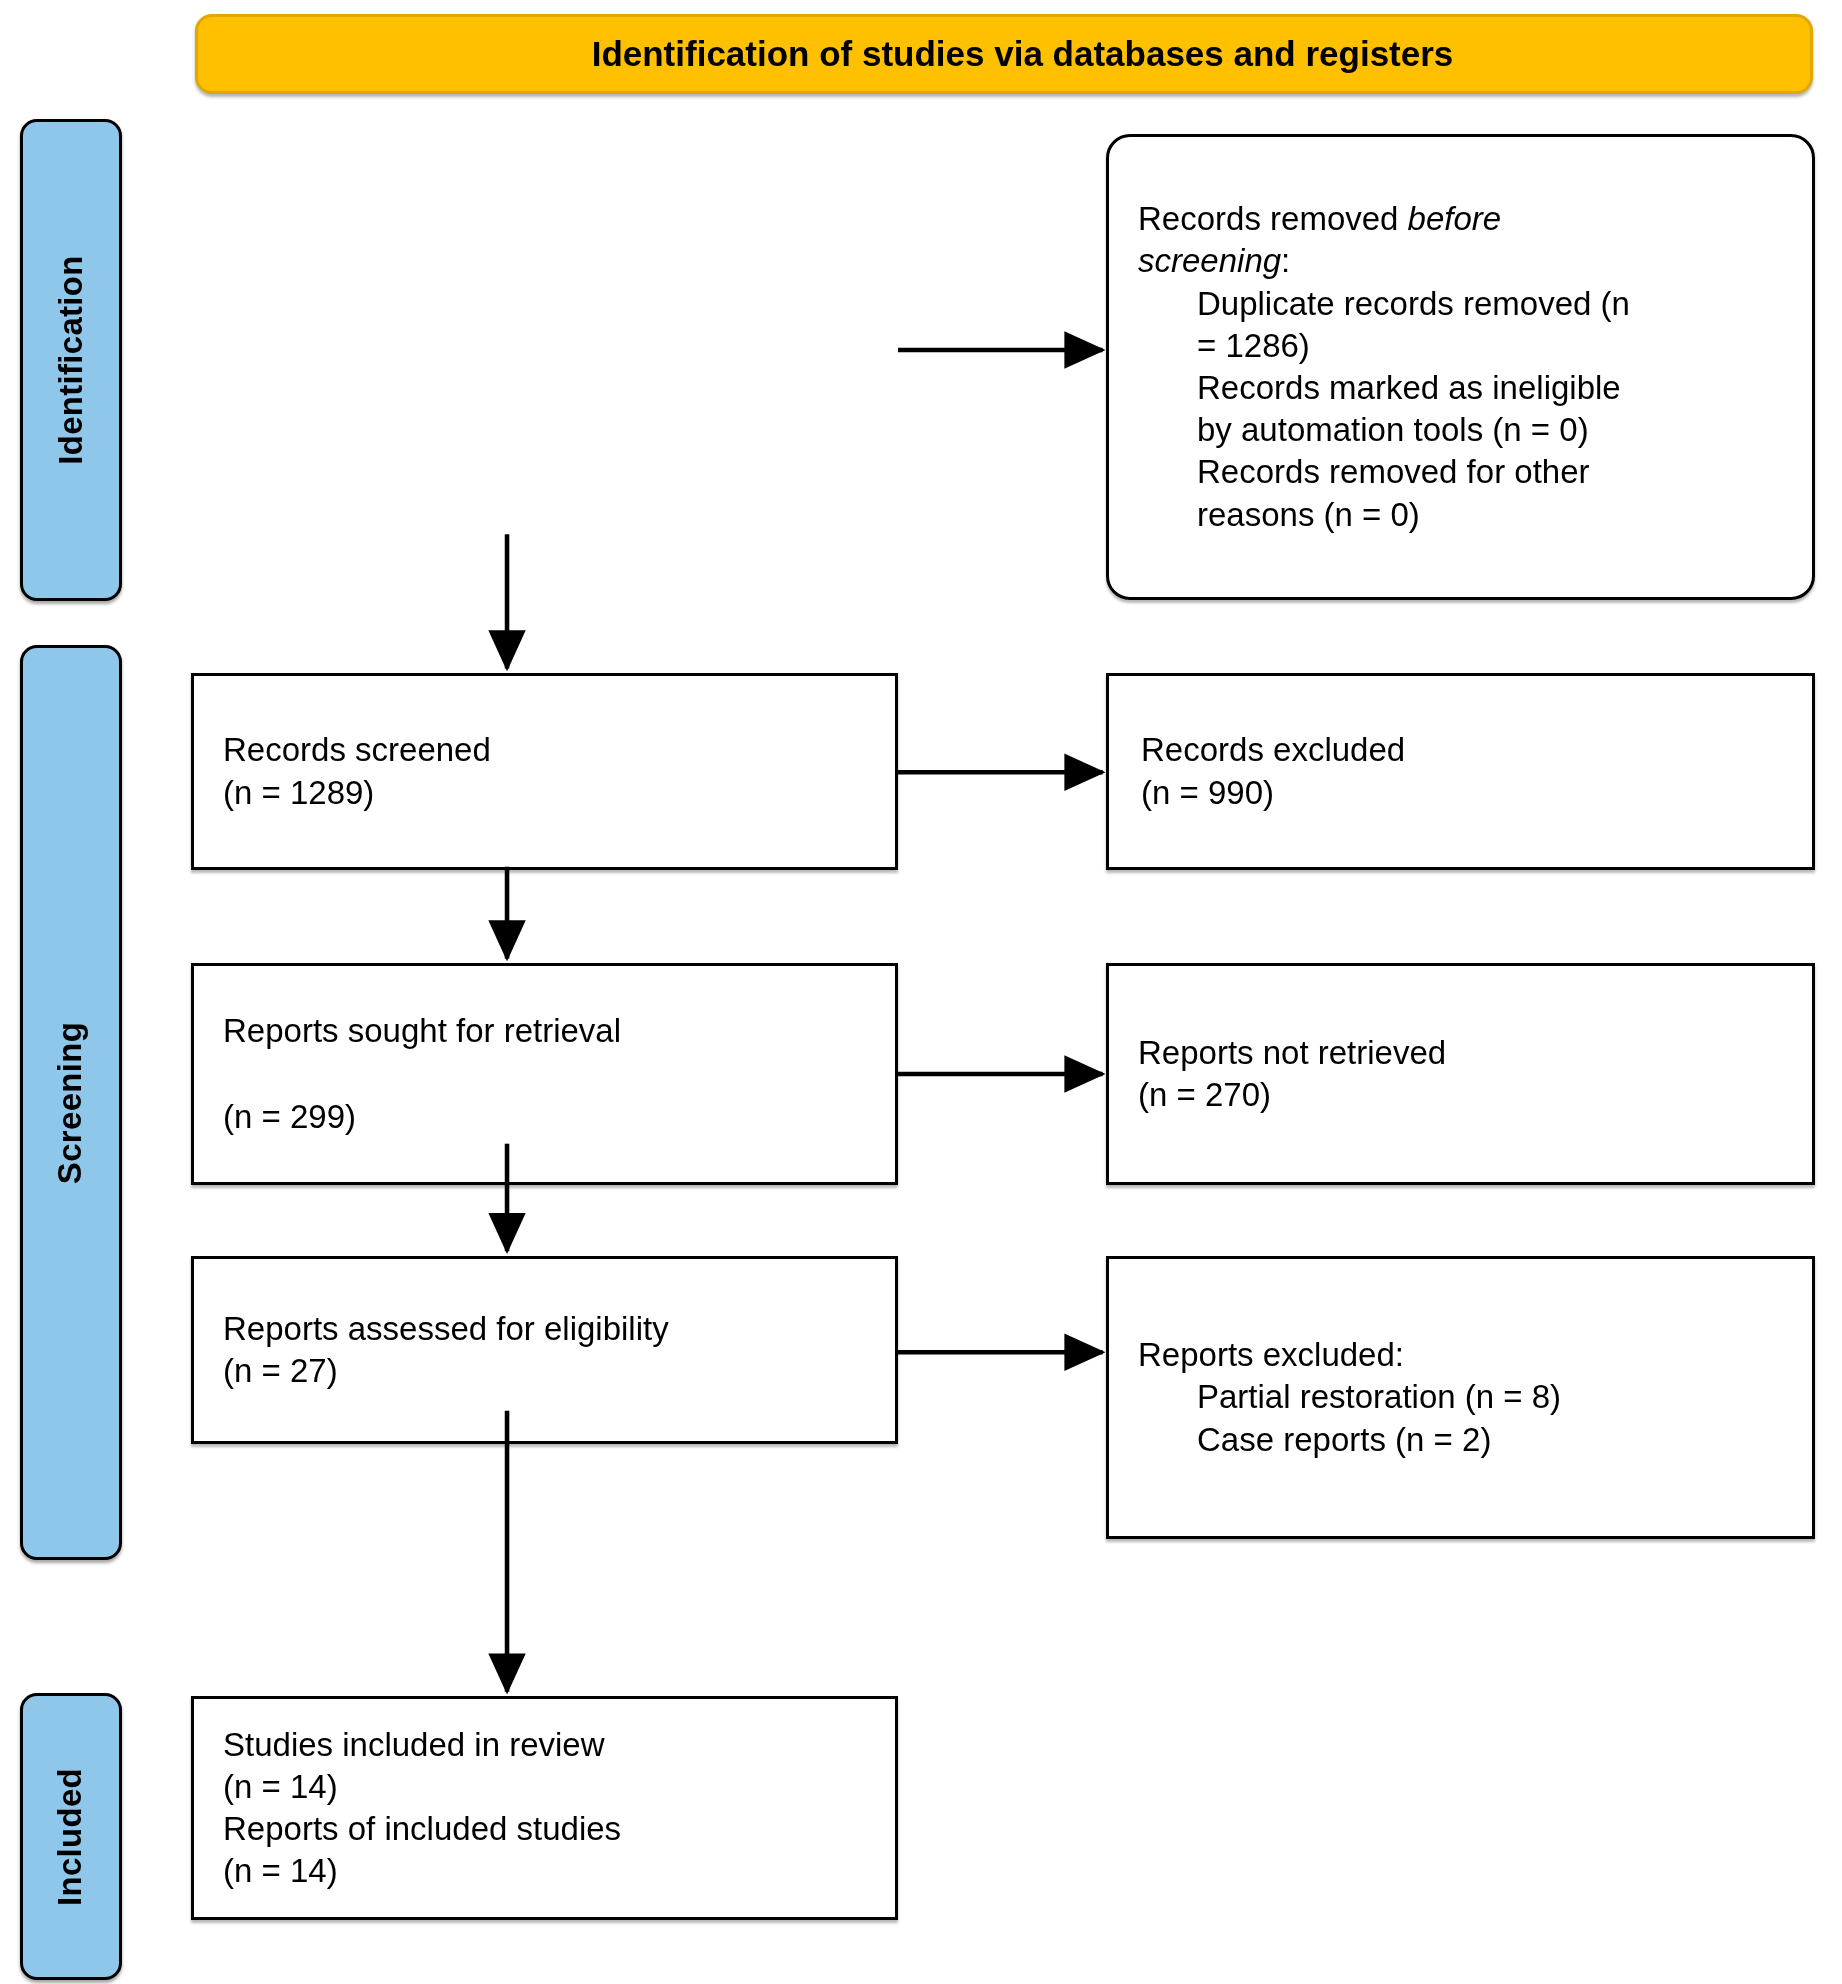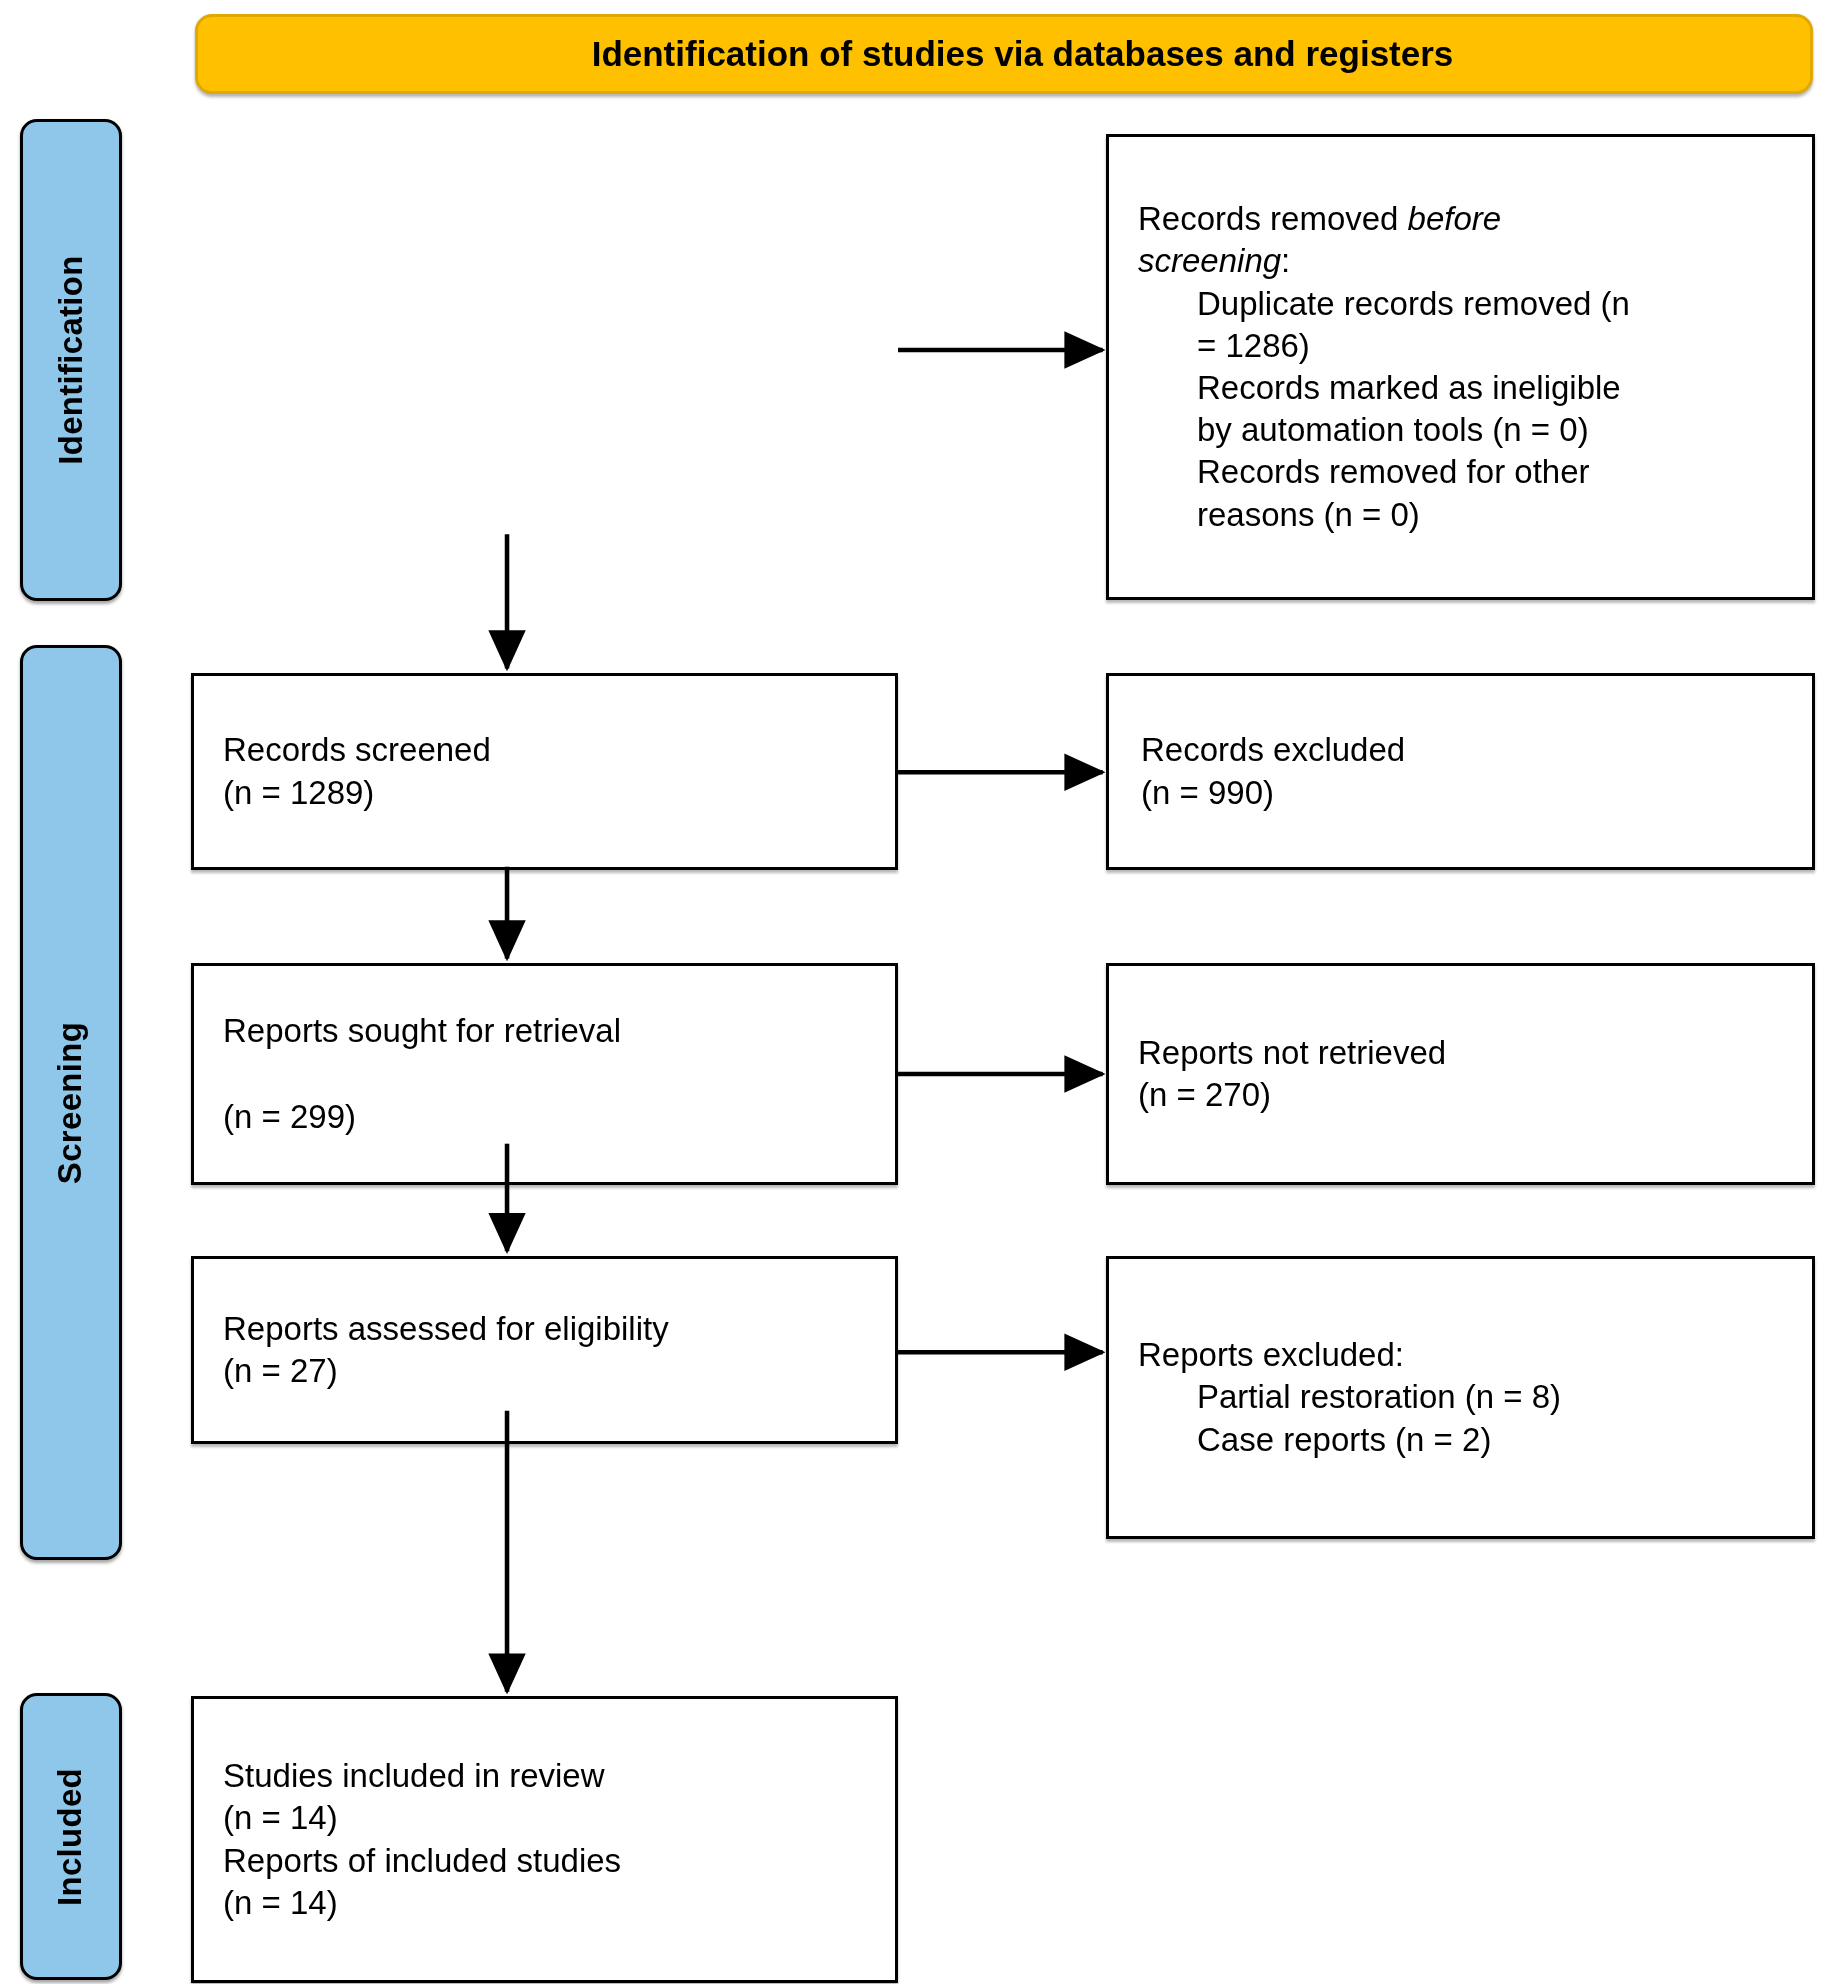--- a/index.html
+++ b/index.html
@@ -85,24 +85,24 @@
     white-space: pre-wrap;
   }
   .findent { padding-left: 59px; }
   .fitalic { font-style: italic; }
 
   
   #box-identified  { left: 191px; top: 134px;  width: 707px; height: 466px; }
   #box-screened    { left: 191px; top: 673px; width: 707px; height: 197px; }
   #box-sought      { left: 191px; top: 963px; width: 707px; height: 222px; gap: 44px; }
   #box-assessed    { left: 191px; top: 1256px; width: 707px; height: 188px; }
-  #box-included    { left: 191px; top: 1696px; width: 707px; height: 287px; }
-
-  
-  #box-removed     { left: 1106px; top: 134px;  width: 709px; height: 466px; }
+  #box-included    { left: 191px; top: 1696px; width: 707px; height: 224px; }
+
+  
+  #box-removed     { left: 1106px; top: 134px;  width: 709px; height: 466px; border-radius: 24px; }
   #box-excluded    { left: 1106px; top: 673px; width: 709px; height: 197px; padding-left: 32px; }
   #box-notretr     { left: 1106px; top: 963px; width: 709px; height: 222px; }
   #box-repexcluded { left: 1106px; top: 1256px; width: 709px; height: 283px; }
 
   
   #connectors {
     position: absolute;
     left: 0; top: 0;
     width: 1843px;
     height: 1985px;

